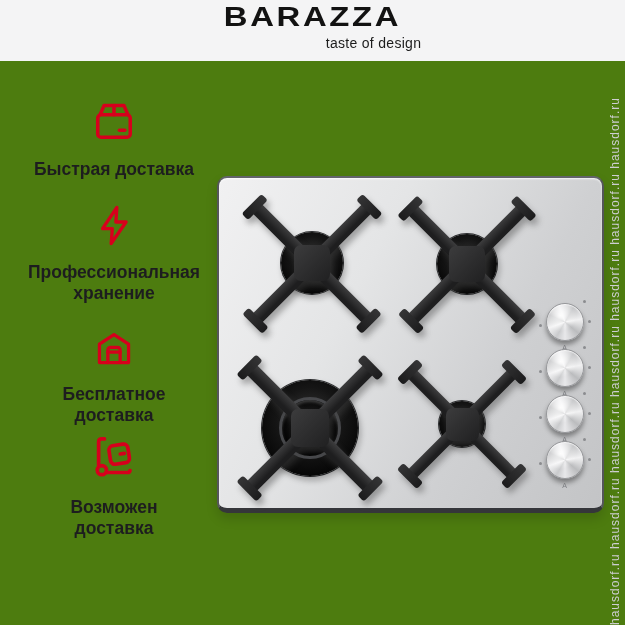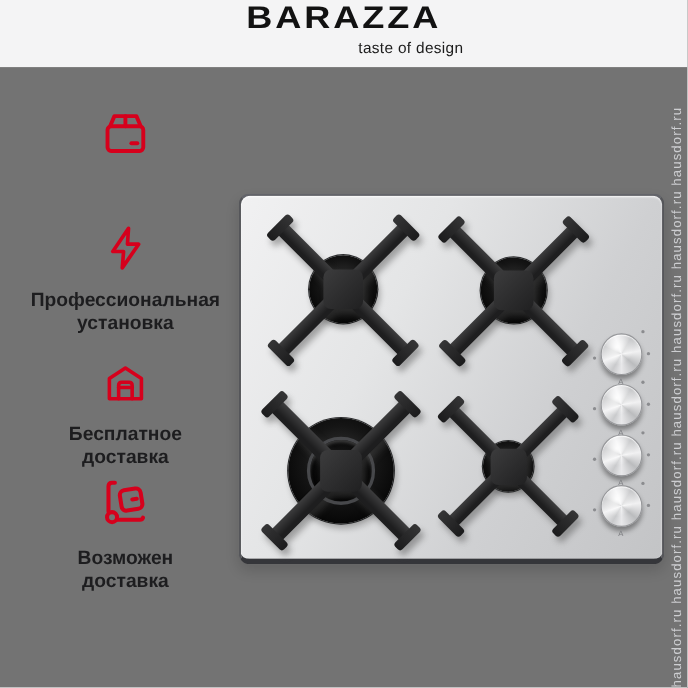--- a/index.html
+++ b/index.html
@@ -1,16 +1,16 @@
 <!DOCTYPE html>
 <html style="--accent-red: #d6001c; --text-dark: #1d1d1f; --band-gray: #f4f4f5; --watermark-gray: #cdced1; --steel-light: #f1f1f2; --steel-dark: #c3c4c6; --grate-dark: #1e1e1f; --grate-hi: #3d3d3e;"><head>
 <meta charset="utf-8">
 <style>
   html,body{margin:0;padding:0;background:#fff;}
-  .stage{position:relative;width:625px;height:625px;background:#737373;overflow:hidden;
+  .stage{position:relative;width:625px;height:625px;background:#4d7c0f;overflow:hidden;
          font-family:"Liberation Sans",sans-serif;color:var(--text-dark,#1d1d1f);}
 
   
   .band{position:absolute;left:0;top:0;width:625px;height:61px;background:var(--band-gray,#f4f4f5);}
   .brand{position:absolute;left:0;right:0;top:0;text-align:center;
          font-size:31px;font-weight:700;letter-spacing:2.5px;color:#121212;
          transform:scale(1.06,.92);transform-origin:center top;}
   .tagline{position:absolute;left:0;right:0;top:35px;text-align:center;
            transform:translateX(61px);font-size:14px;color:#1c1c1c;letter-spacing:.3px;}
 
@@ -91,31 +91,35 @@
 
   <div class="feature f1">
     <div class="f-icon">
       <svg viewBox="0 0 24 24">
           <rect x="4.2" y="9" width="15.6" height="10.8" rx="1.6"></rect>
           <path d="M5.4 8.8 7.2 4.6 h9.6 L18.6 8.8"></path>
           <path d="M12 4.6 V9"></path>
           <path d="M14.6 16.4 h2.6"></path>
         </svg>
     </div>
+    <div class="f-caption">
+      <span class="cap-line">Быстрая доставка</span>
+      <span class="cap-line"></span>
+    </div>
   </div>
 
   <div class="feature f2">
     <div class="f-icon">
       <svg viewBox="0 0 24 24">
           <path d="M13.2 2.8 5.9 13.6 h5 L10.3 21.2 17.9 10.2 h-5.2 Z"></path>
         </svg>
     </div>
     <div class="f-caption">
       <span class="cap-line">Профессиональная</span>
-      <span class="cap-line">установка</span>
+      <span class="cap-line">хранение</span>
     </div>
   </div>
 
   <div class="feature f3">
     <div class="f-icon">
       <svg viewBox="0 0 24 24">
           <path d="M4.4 19.6 V10 L12 5 l7.6 5 v9.6 Z"></path>
           <path d="M8.8 19.6 v-6.4 q0 -1.5 1.5 -1.5 h3.4 q1.5 0 1.5 1.5 v6.4"></path>
           <path d="M8.8 14.2 h6.4"></path>
         </svg>

